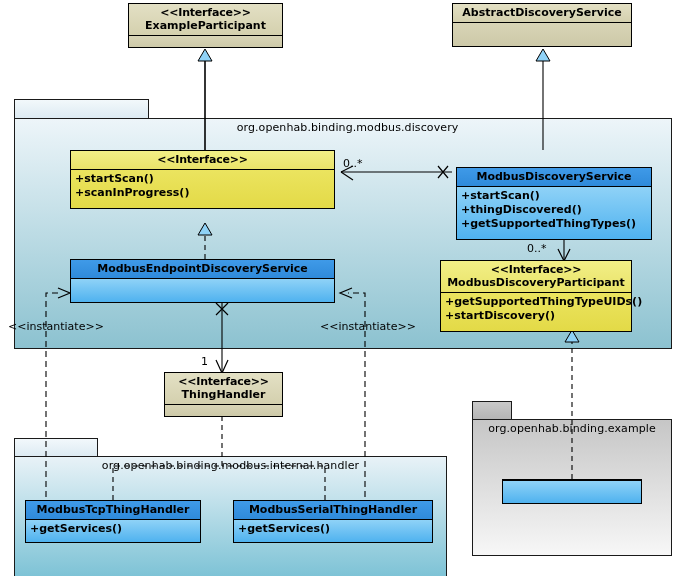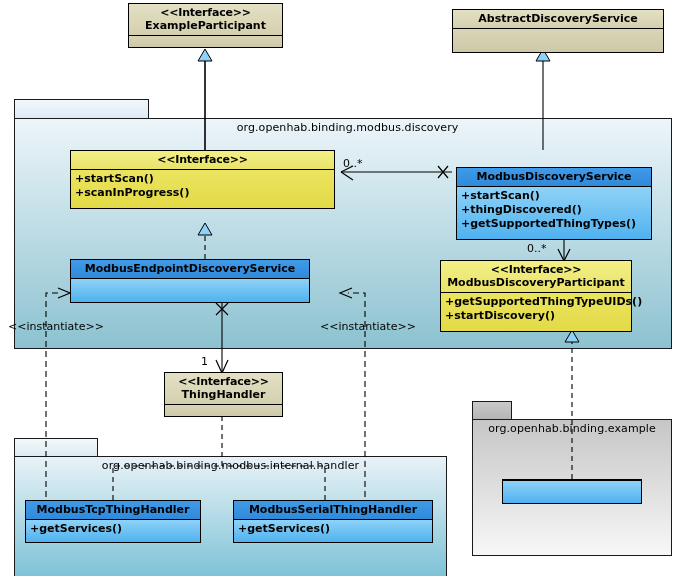--- a/index.html
+++ b/index.html
@@ -204,21 +204,21 @@
 
   <div class="cls tan" style="left:128px; top:3px; width:155px;">
     <div class="hdr">
       <span class="stereo">&lt;&lt;Interface&gt;&gt;</span>
       <span class="nm">ExampleParticipant</span>
     </div>
     <div class="sep"></div>
     <div class="ops" style="height:11px;"></div>
   </div>
 
-  <div class="cls tan" style="left:452px; top:9px; width:212px;">
+  <div class="cls tan" style="left:452px; top:3px; width:180px;">
     <div class="hdr">
       <span class="nm">AbstractDiscoveryService</span>
     </div>
     <div class="sep"></div>
     <div class="ops" style="height:23px;"></div>
   </div>
 
   <div class="cls yellow" style="left:70px; top:150px; width:265px;">
     <div class="hdr">
       <span class="stereo">&lt;&lt;Interface&gt;&gt;</span>
@@ -235,21 +235,21 @@
       <span class="nm">ModbusDiscoveryService</span>
     </div>
     <div class="sep"></div>
     <div class="ops" style="height:52px;">
       <div>+startScan()</div>
       <div>+thingDiscovered()</div>
       <div>+getSupportedThingTypes()</div>
     </div>
   </div>
 
-  <div class="cls blue" style="left:70px; top:259px; width:240px;">
+  <div class="cls blue" style="left:70px; top:259px; width:265px;">
     <div class="hdr">
       <span class="nm">ModbusEndpointDiscoveryService</span>
     </div>
     <div class="sep"></div>
     <div class="ops" style="height:23px;"></div>
   </div>
 
   <div class="cls yellow" style="left:440px; top:260px; width:192px;">
     <div class="hdr">
       <span class="stereo">&lt;&lt;Interface&gt;&gt;</span>

